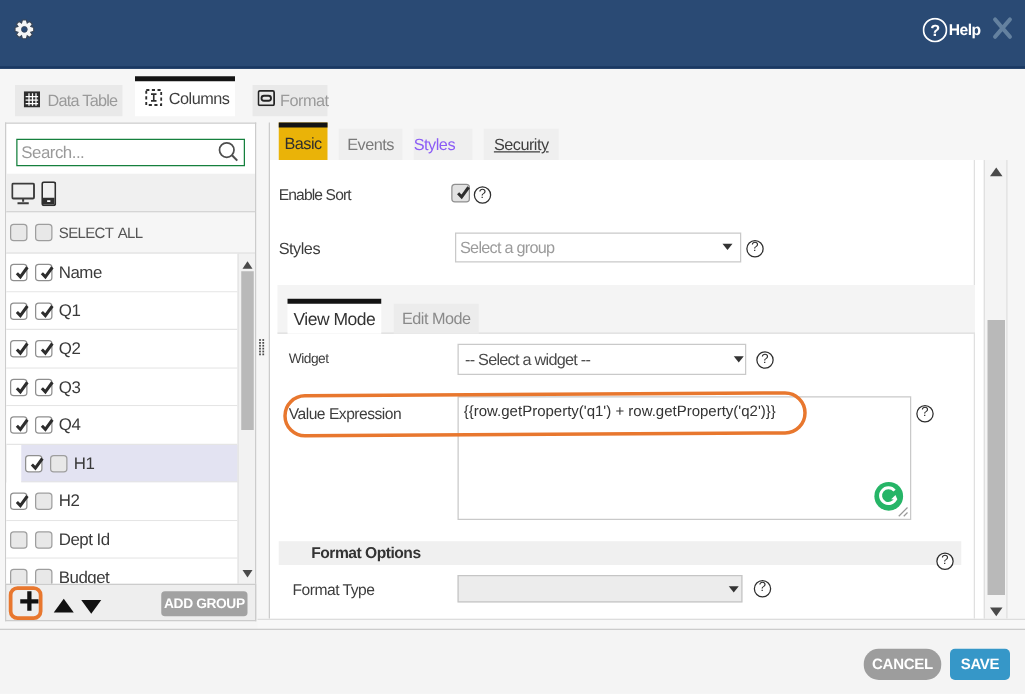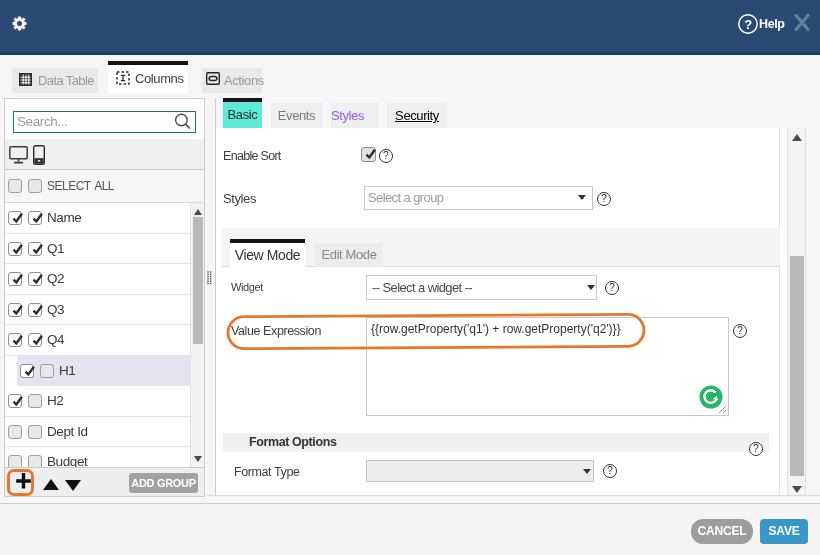--- a/index.html
+++ b/index.html
@@ -40,21 +40,21 @@
     <rect x="1" y="1" width="12" height="12" fill="none" stroke="#2e2e2e" stroke-width="1.5" stroke-dasharray="2.5 2"></rect>
     <path d="M4.8 4.3h4.4 M7 4.3v5.4 M4.8 9.7h4.4" stroke="#2e2e2e" stroke-width="1.3"></path>
   </svg>
   <div class="abs" style="left:27px;top:0;height:28px;line-height:28px;font-size:13px;color:#3f3f3f;letter-spacing:-0.4px;">Columns</div>
 </div>
 <div class="abs" style="left:202px;top:68px;width:60px;height:25px;background:#e9e9e9;">
   <svg class="abs" style="left:4px;top:4px" width="14" height="13" viewBox="0 0 14 13">
     <rect x="0.7" y="0.7" width="12.6" height="11.6" rx="1.2" fill="none" stroke="#252525" stroke-width="1.4"></rect>
     <rect x="3.2" y="4.6" width="7.6" height="4" rx="2" fill="none" stroke="#252525" stroke-width="1.5"></rect>
   </svg>
-  <div class="abs" style="left:22px;top:0;height:25px;line-height:25px;font-size:13px;color:#9a9a9a;letter-spacing:-0.4px;">Actions</div>
+  <div class="abs" style="left:22px;top:0;height:25px;line-height:25px;font-size:13px;color:#9a9a9a;letter-spacing:-0.4px;">Format</div>
 </div>
 
 <div class="abs" style="left:4px;top:98px;width:201px;height:399px;background:#fff;border:1px solid #ccc;border-bottom:none;"></div>
 
 <div class="abs" style="left:13px;top:111px;width:183px;height:22px;border:1px solid #15803d;background:#fff;">
   <div class="abs" style="left:3px;top:0;height:20px;line-height:20px;font-size:13.5px;color:#9a9a9a;">Search...</div>
   <svg class="abs" style="left:160px;top:1px" width="17" height="17" viewBox="0 0 17 17">
     <circle cx="7.4" cy="7" r="5.8" fill="none" stroke="#4e4e4e" stroke-width="1.4"></circle>
     <path d="M11.6 11.2 L15.8 15.5" stroke="#4e4e4e" stroke-width="1.7"></path>
   </svg>
@@ -203,26 +203,26 @@
     <rect x="0.3" y="9.5" width="1.4" height="1.4" fill="#4a4a4a"></rect>
     <rect x="2.9" y="9.5" width="1.4" height="1.4" fill="#4a4a4a"></rect>
     <rect x="0.3" y="11.8" width="1.4" height="1.4" fill="#4a4a4a"></rect>
     <rect x="2.9" y="11.8" width="1.4" height="1.4" fill="#4a4a4a"></rect>
   </svg>
 
 <div class="abs" style="left:215px;top:98px;width:1px;height:397px;background:#ccc;"></div>
 <div class="abs" style="left:216px;top:128px;width:564px;height:367px;background:#fff;border-right:1px solid #e0e0e0;"></div>
 <div class="abs" style="left:780px;top:128px;width:7px;height:367px;background:#fff;"></div>
 
-<div class="abs" style="left:223px;top:98px;width:39px;height:30px;background:#5eead4;border-top:4px solid #141414;">
+<div class="abs" style="left:223px;top:98px;width:39px;height:30px;background:#eab308;border-top:4px solid #141414;">
   <div style="text-align:center;line-height:26px;font-size:13px;color:#2e2e2e;">Basic</div>
 </div>
 <div class="abs" style="left:271px;top:103px;width:51px;height:25px;background:#efefef;text-align:center;line-height:25px;font-size:13px;color:#7a7a7a;">Events</div>
 <div class="abs" style="left:331px;top:103px;width:47px;height:25px;background:#efefef;text-align:left;line-height:25px;font-size:13px;color:#8b5cf6;">Styles</div>
-<div class="abs" style="left:387px;top:103px;width:60px;height:25px;background:#efefef;text-align:center;line-height:25px;font-size:13px;color:#000000;text-decoration:underline;">Security</div>
+<div class="abs" style="left:387px;top:103px;width:60px;height:25px;background:#efefef;text-align:center;line-height:25px;font-size:13px;color:#404040;text-decoration:underline;">Security</div>
 
 <div class="abs" style="left:223px;top:149px;font-size:12.5px;color:#3d3d3d;letter-spacing:-0.7px;">Enable Sort</div>
 <div class="cb on" style="left:361px;top:147px;width:15px;height:15px;background:#e2e2e2;">
   <svg width="15" height="17" viewBox="0 0 15 17">
       <path d="M3.5 8.6l2.8 2.9L11.9 3.8" fill="none" stroke="#2d2d2d" stroke-width="2.4"></path>
     </svg>
 </div>
 <div class="qm" style="left:379px;top:148.5px;">?</div>
 
 <div class="abs" style="left:223px;top:191px;font-size:13px;color:#3d3d3d;">Styles</div>

